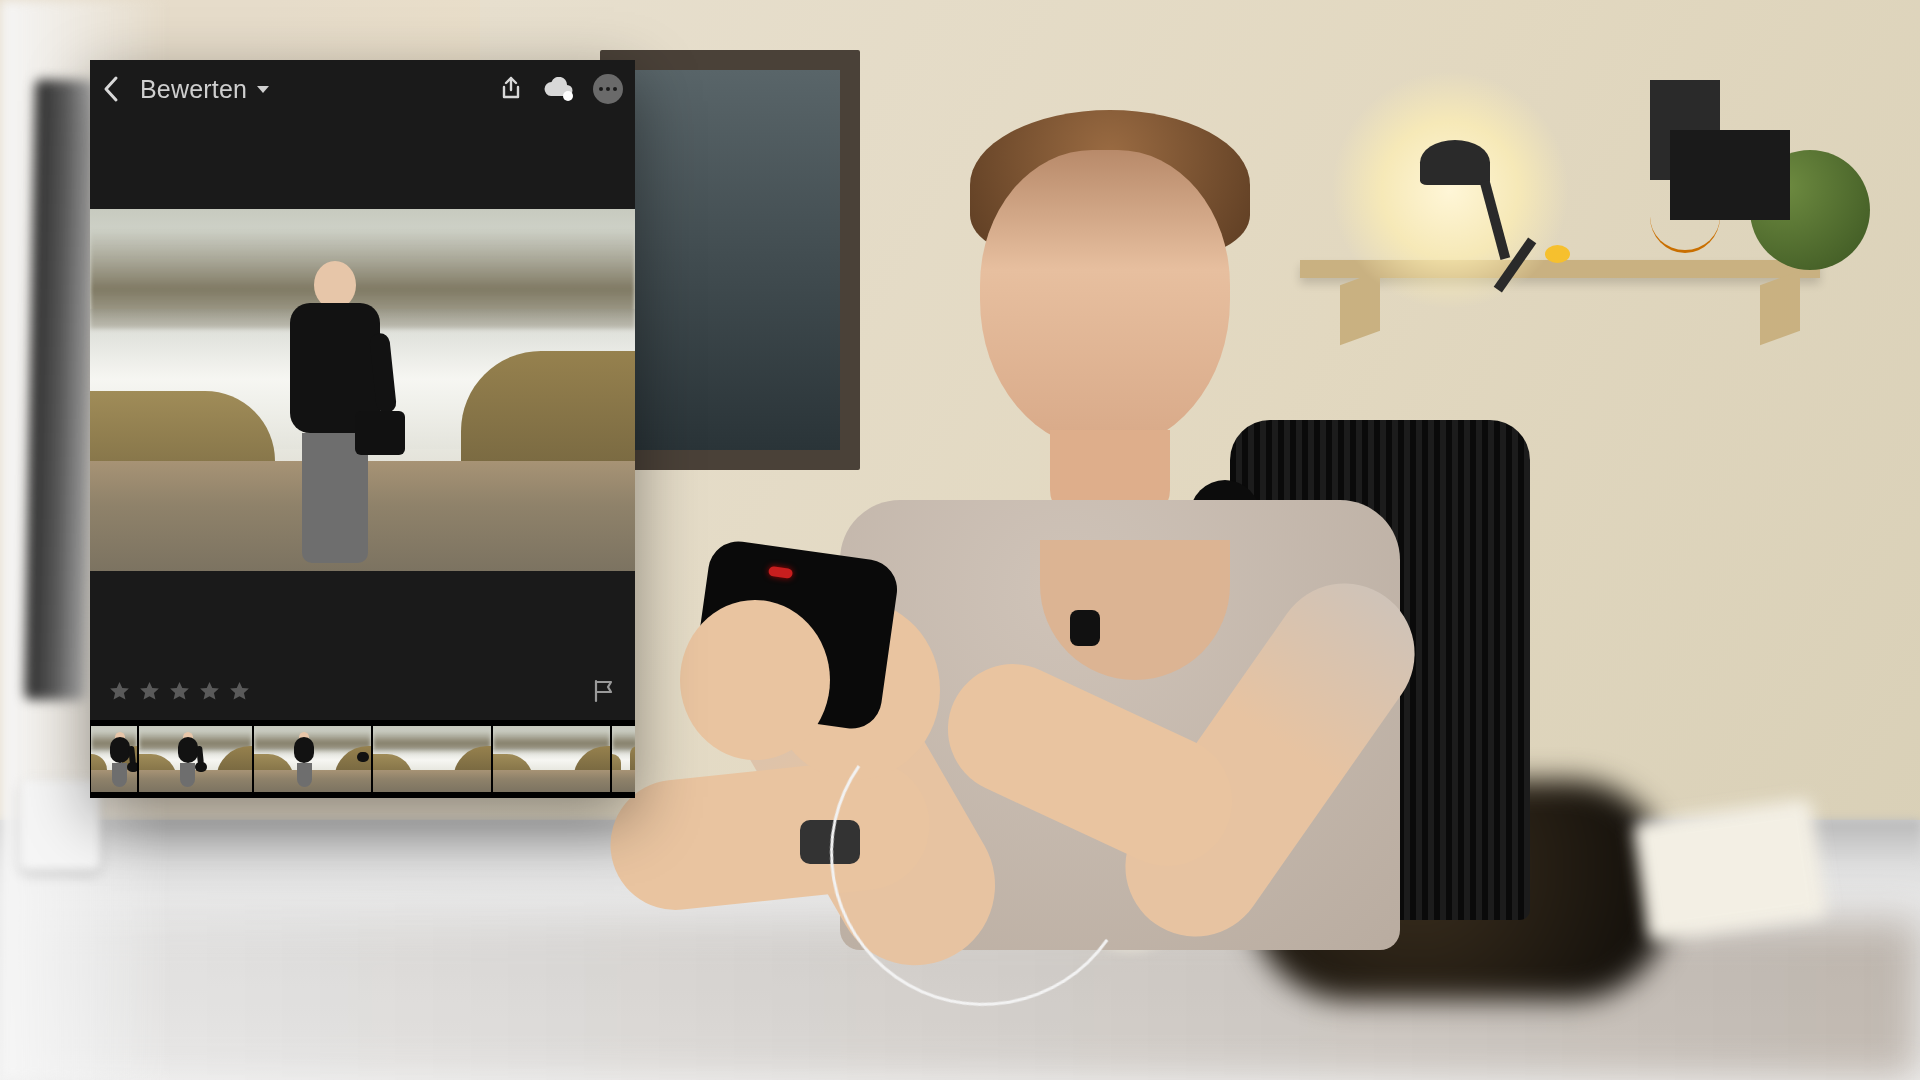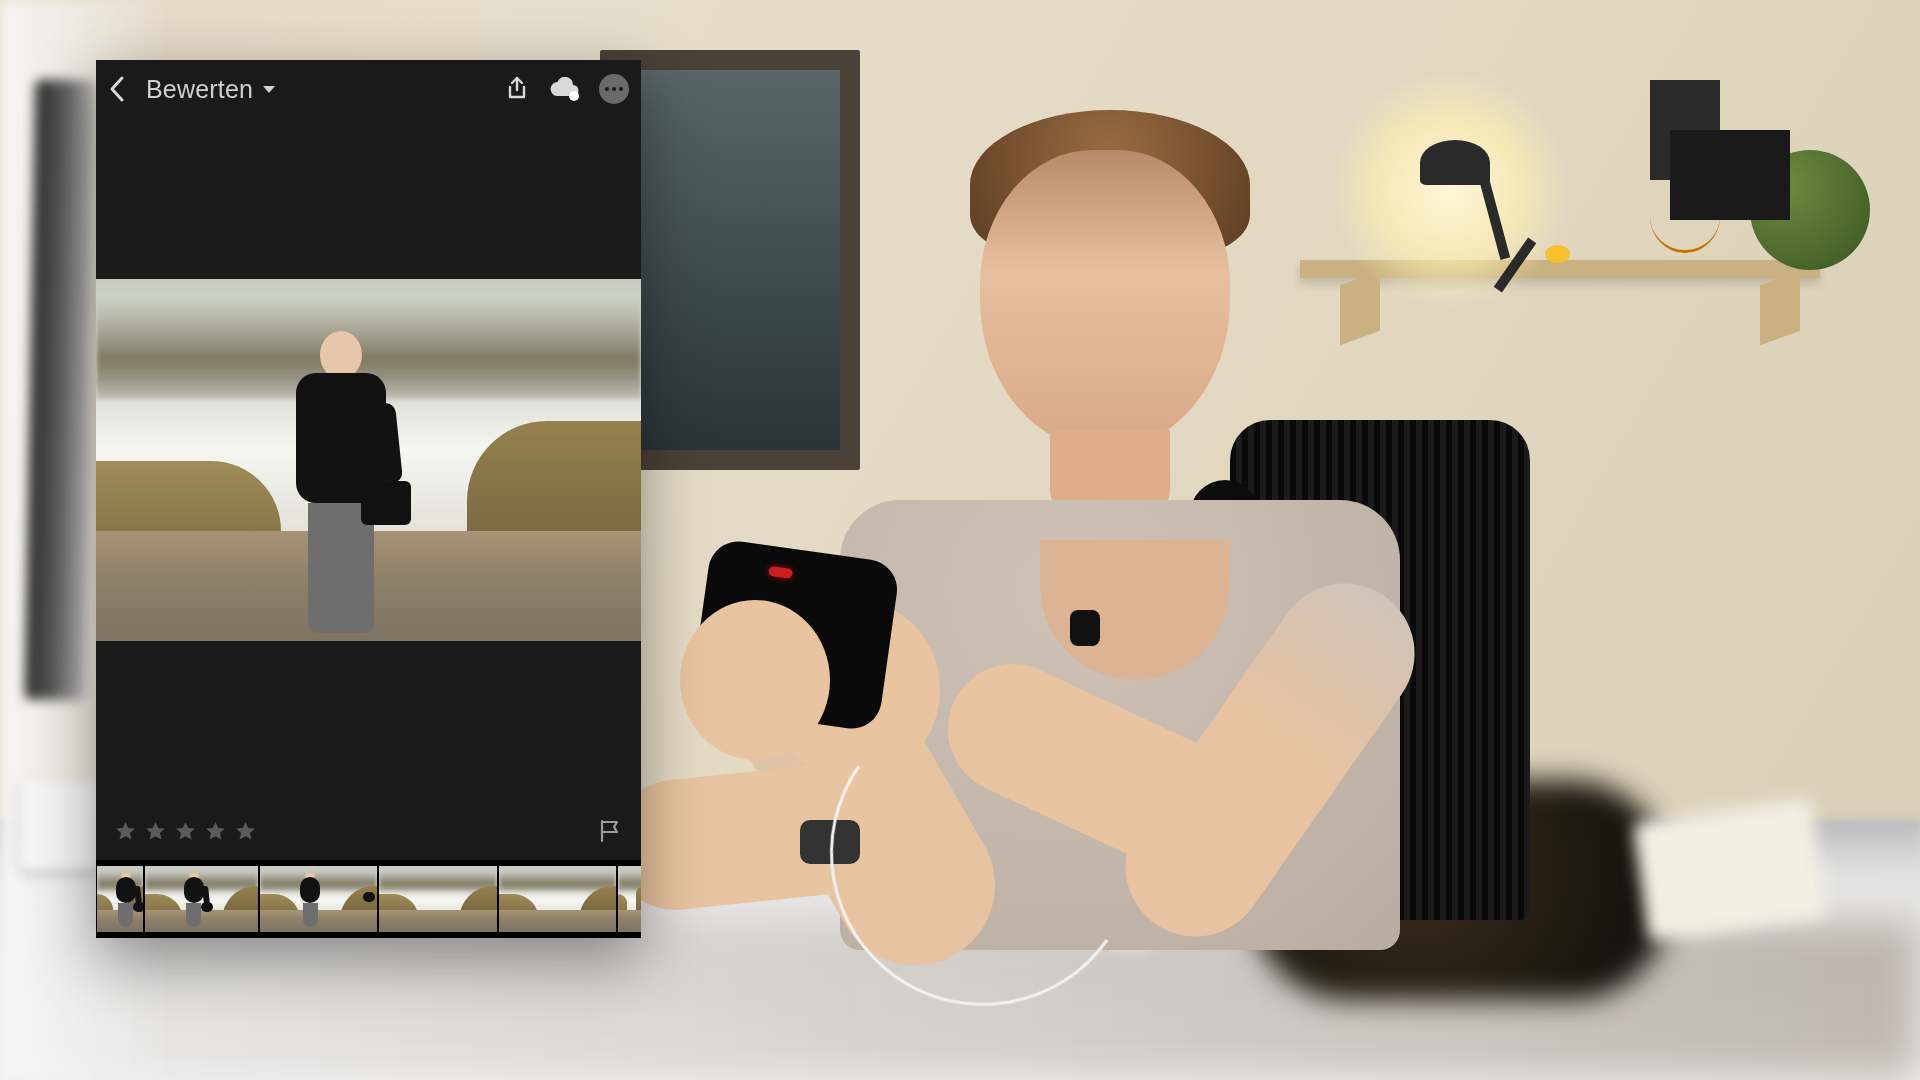--- a/index.html
+++ b/index.html
@@ -182,21 +182,21 @@
   .cable{
     position:absolute;left:830px;top:700px;width:300px;height:300px;
     border:3px solid #f2f2f2;border-color:transparent transparent #f2f2f2 #f2f2f2;
     border-radius:50%;
     transform:rotate(-10deg);
     filter:blur(.5px);
   }
 
   
   .phone-overlay{
-    position:absolute;left:96px;top:60px;width:545px;height:878px;
+    position:absolute;left:90px;top:60px;width:545px;height:738px;
     background:#1a1a1a;color:#d8d8d8;
     box-shadow:0 20px 60px rgba(0,0,0,.4);
     display:flex;flex-direction:column;
   }
   .po-header{
     height:58px;display:flex;align-items:center;padding:0 12px;gap:18px;
   }
   .po-header .spacer{flex:1}
   .po-back svg,.po-share svg,.po-cloud svg{display:block}
   .po-mode{

